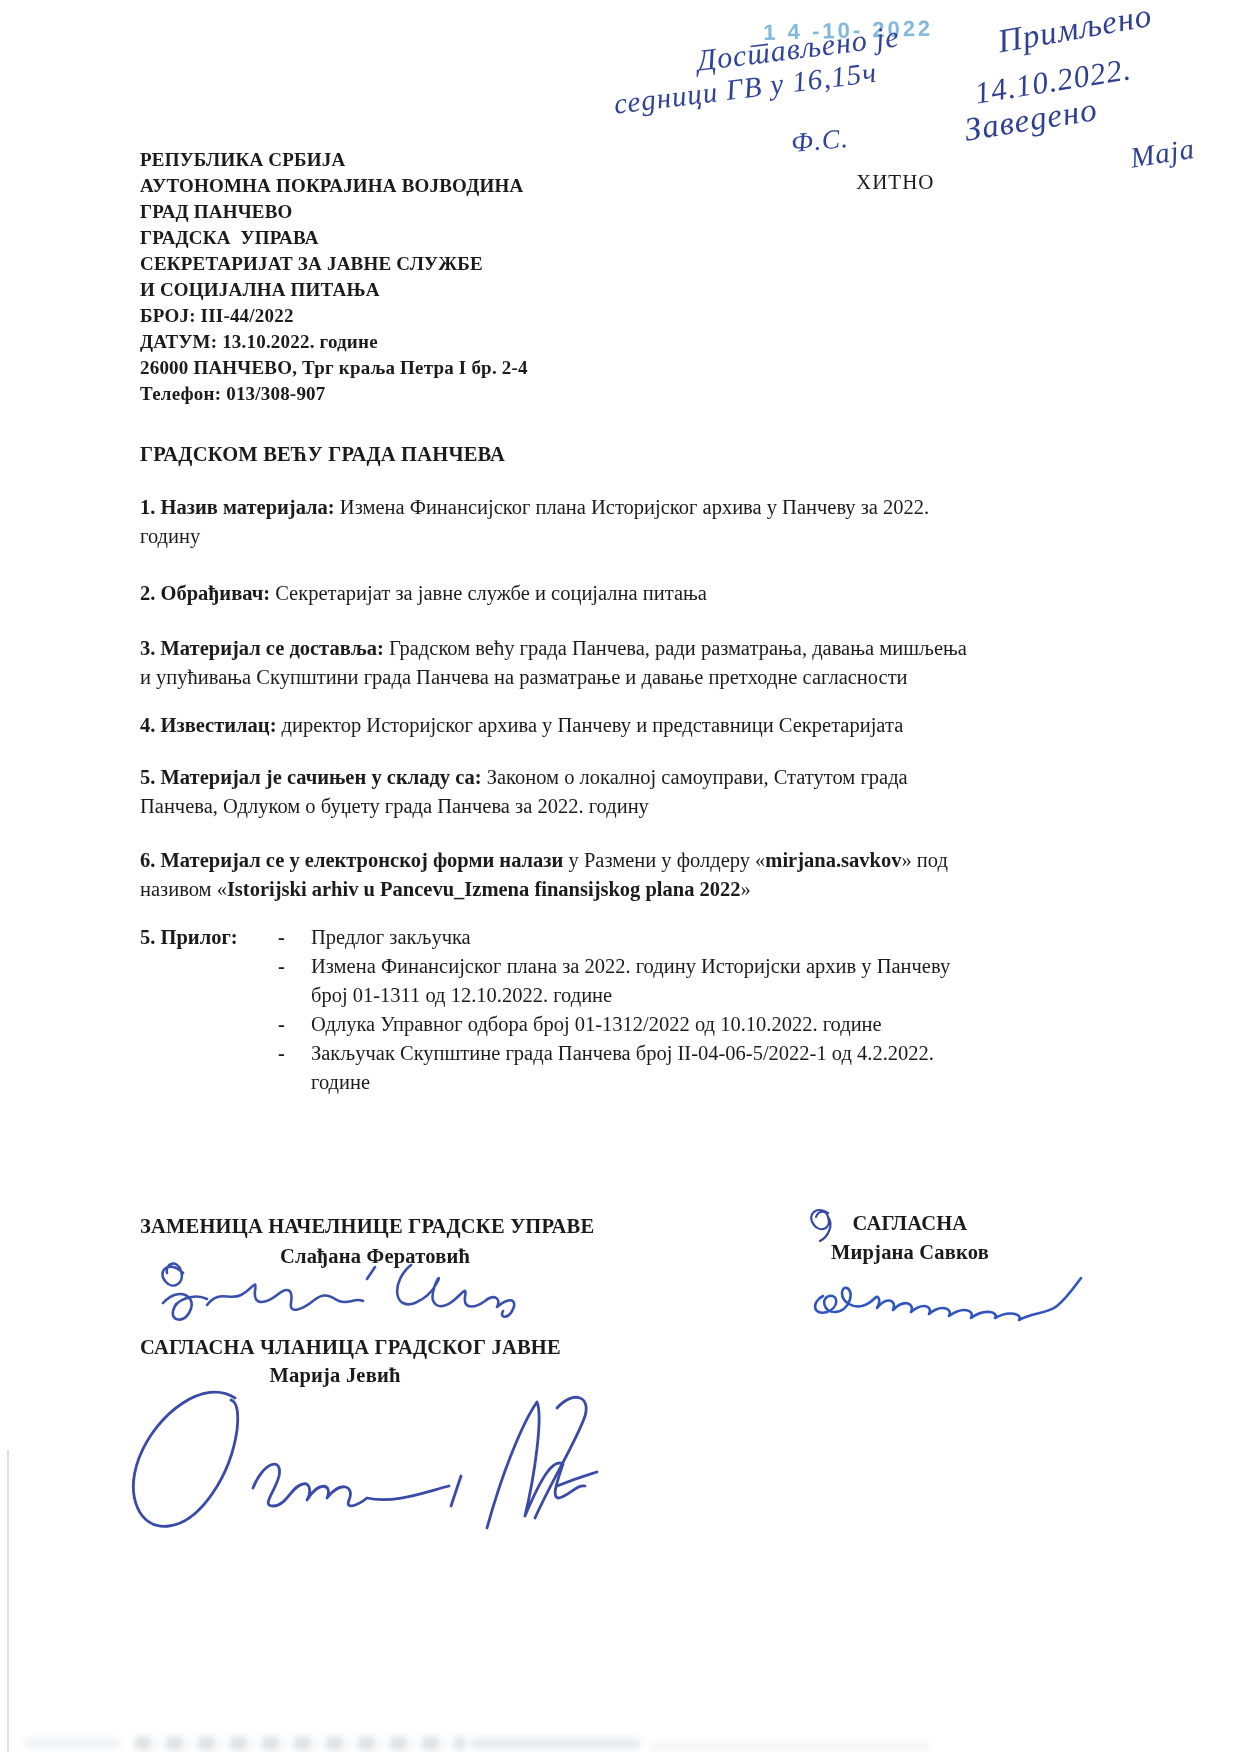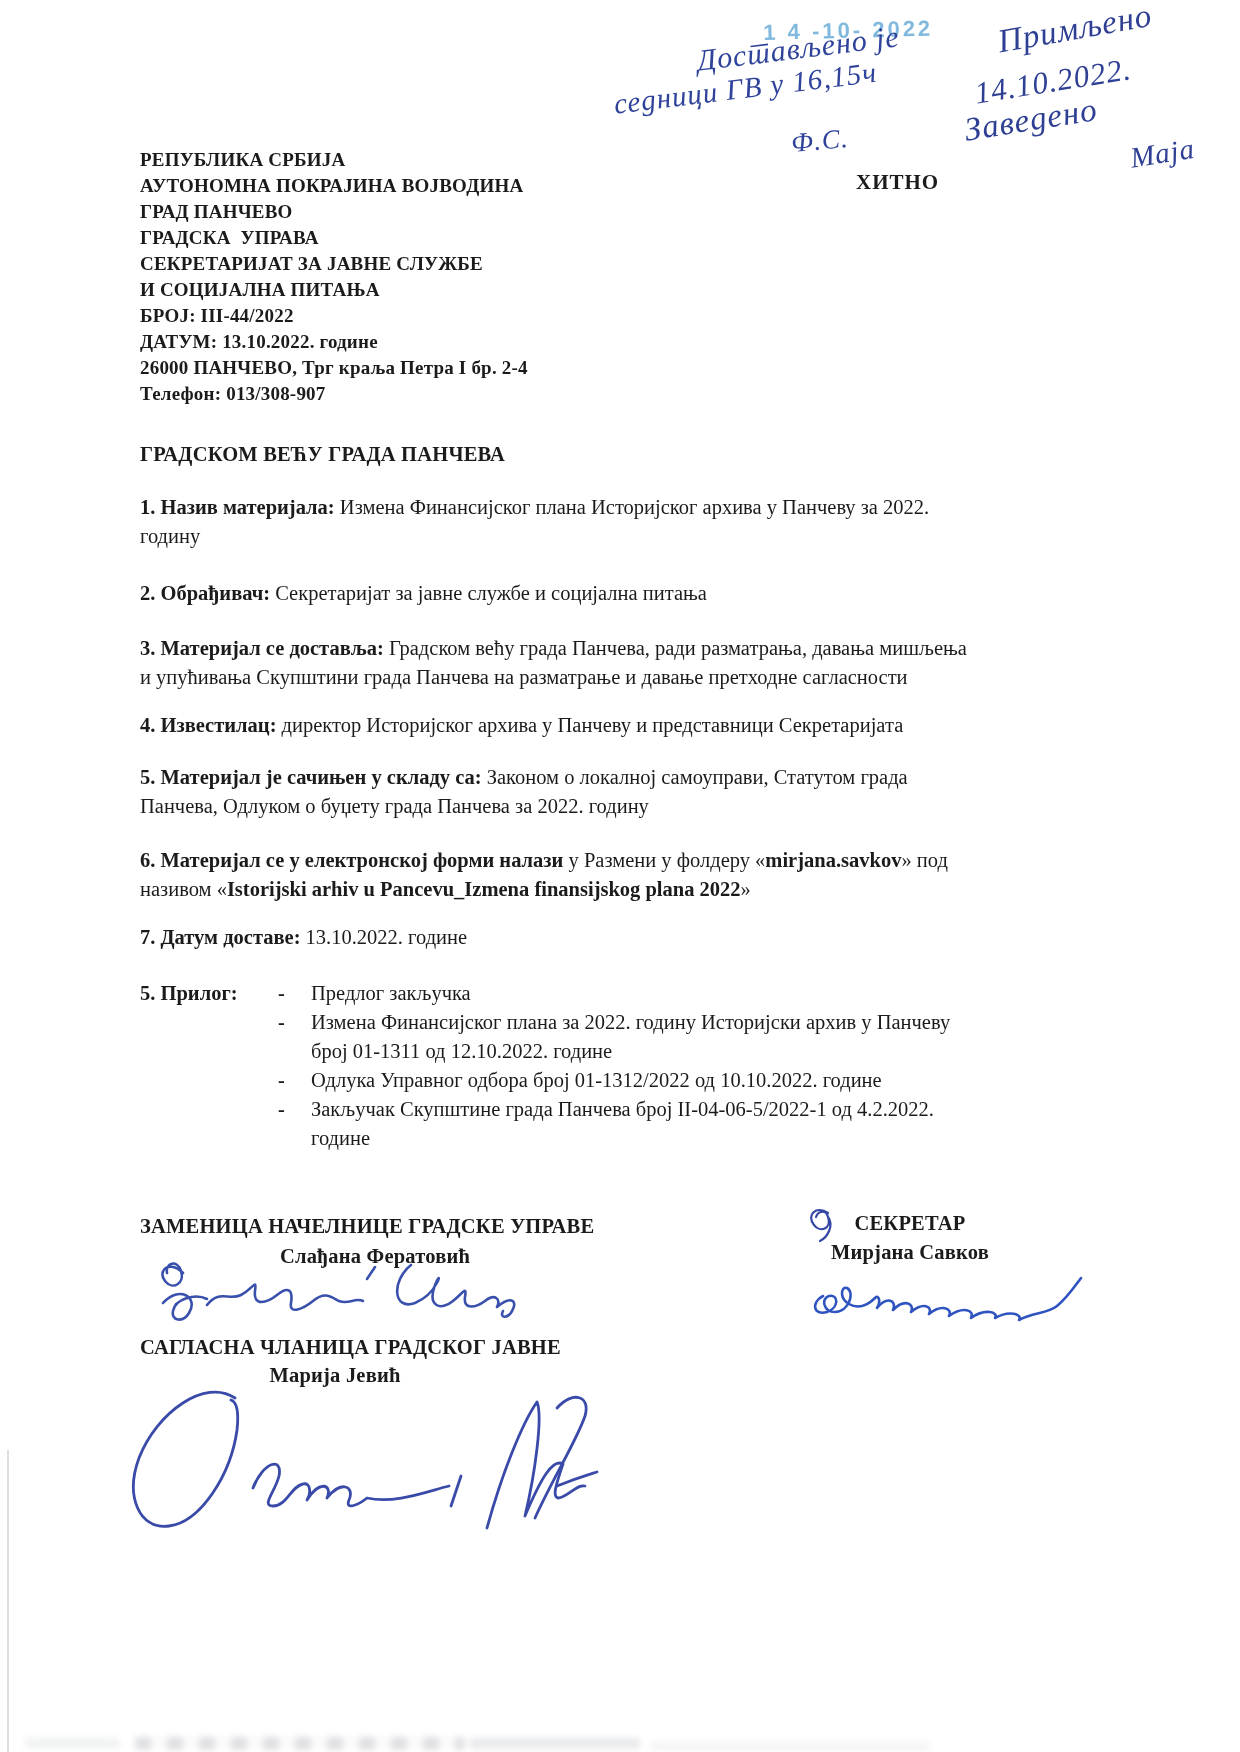--- a/index.html
+++ b/index.html
@@ -9,21 +9,21 @@
     font-family:"Liberation Serif", serif; color:#1b1b1b;
   }
   
   .letterhead{
     position:absolute; left:140px; top:147px;
     font-weight:bold; font-size:19px; line-height:26px;
     white-space:pre; letter-spacing:.2px;
   }
   .urgent{
     position:absolute; left:856px; top:170px;
-    font-weight:bold; font-size:21px; letter-spacing:1px;
+    font-weight:normal; font-size:21px; letter-spacing:1px;
   }
   
   .content{
     position:absolute; left:140px; top:440px; width:990px;
     font-size:20.5px; line-height:29px;
   }
   .recipient{ font-weight:bold; font-size:20.5px; margin:0 0 24px 0; letter-spacing:.2px;}
   .para{ margin:0; }
   .lines{ white-space:pre-line; }
   .mb20{margin-bottom:28px;} .mb26{margin-bottom:26px;} .mb19{margin-bottom:19px;}
@@ -92,39 +92,38 @@
     <p class="para mb19"><b>3. Материјал се доставља:</b><span class="lines"> Градском већу града Панчева, ради разматрања, давања мишљења
 и упућивања Скупштини града Панчева на разматрање и давање претходне сагласности</span></p>
 
     <p class="para mb23"><b>4. Известилац:</b><span>  директор Историјског архива у Панчеву и представници Секретаријата</span></p>
 
     <p class="para mb25"><b>5. Материјал је сачињен у складу са:</b><span class="lines"> Законом о локалној самоуправи, Статутом града
 Панчева, Одлуком о буџету града Панчева за 2022. годину</span></p>
 
     <p class="para mb19"><b>6. Материјал се у електронској форми налази</b><span> у Размени у фолдеру «</span><b>mirjana.savkov</b><span>» под</span><br><span>називом «</span><b>Istorijski arhiv u Pancevu_Izmena finansijskog plana 2022</b><span>»</span></p>
 
-    <p class="para mb27"><b>7. Датум доставе:</b><span> 13.10.2022. године</span></p>
 
     <div class="att-row">
       <b class="att-label">5. Прилог:</b>
       <ul class="att-list">
         <li><span class="lines">Предлог закључка</span></li>
         <li><span class="lines">Измена Финансијског плана за 2022. годину Историјски архив у Панчеву
 број 01-1311 од 12.10.2022. године</span></li>
         <li><span class="lines">Одлука Управног одбора број 01-1312/2022 од 10.10.2022. године</span></li>
         <li><span class="lines">Закључак Скупштине града Панчева број II-04-06-5/2022-1 од 4.2.2022.
 године</span></li>
       </ul>
     </div>
   </div>
 
   <div class="sig" style="left:140px;top:1215px;">ЗАМЕНИЦА НАЧЕЛНИЦЕ ГРАДСКЕ УПРАВЕ</div>
   <div class="sig center" style="left:140px;top:1245px;width:470px;">Слађана Фератовић</div>
 
-  <div class="sig center" style="left:795px;top:1212px;width:230px;">СЕКРЕТАР</div>
+  <div class="sig center" style="left:795px;top:1212px;width:230px;">САГЛАСНА</div>
   <div class="sig center" style="left:795px;top:1241px;width:230px;">Мирјана Савков</div>
 
   <div class="sig" style="left:140px;top:1336px;">САГЛАСНА ЧЛАНИЦА ГРАДСКОГ ЈАВНЕ</div>
   <div class="sig center" style="left:140px;top:1364px;width:390px;">Марија Јевић</div>
 
   <svg class="sig-svg" style="left:798px;top:1203px;" width="42" height="42" viewBox="0 0 42 42">
     <path d="M30,10 C18,2 8,12 16,22 C22,30 34,26 30,14 C28,6 20,8 18,14 M30,14 C36,22 30,34 22,38" stroke="#3547a5" stroke-width="2.2"></path>
   </svg>
 
   <svg class="sig-svg" style="left:155px;top:1255px;" width="365" height="85" viewBox="0 0 365 85">

